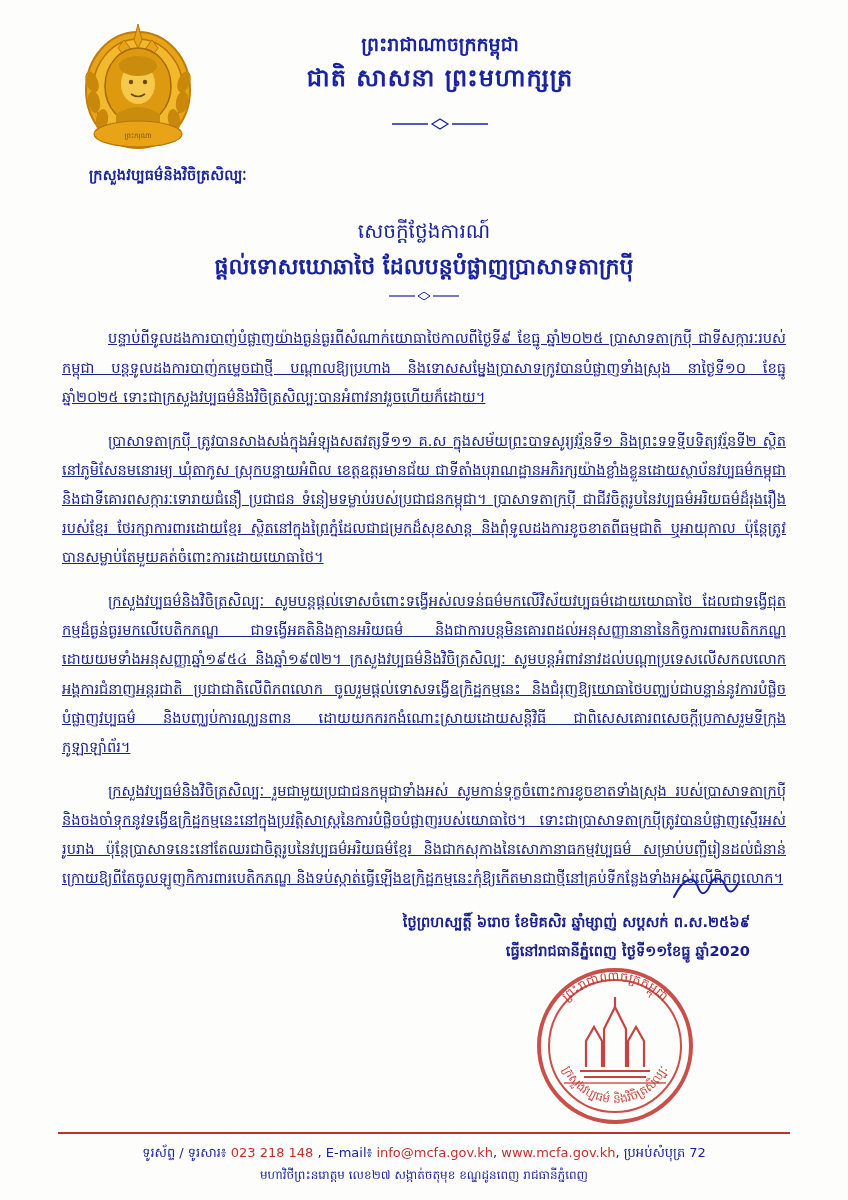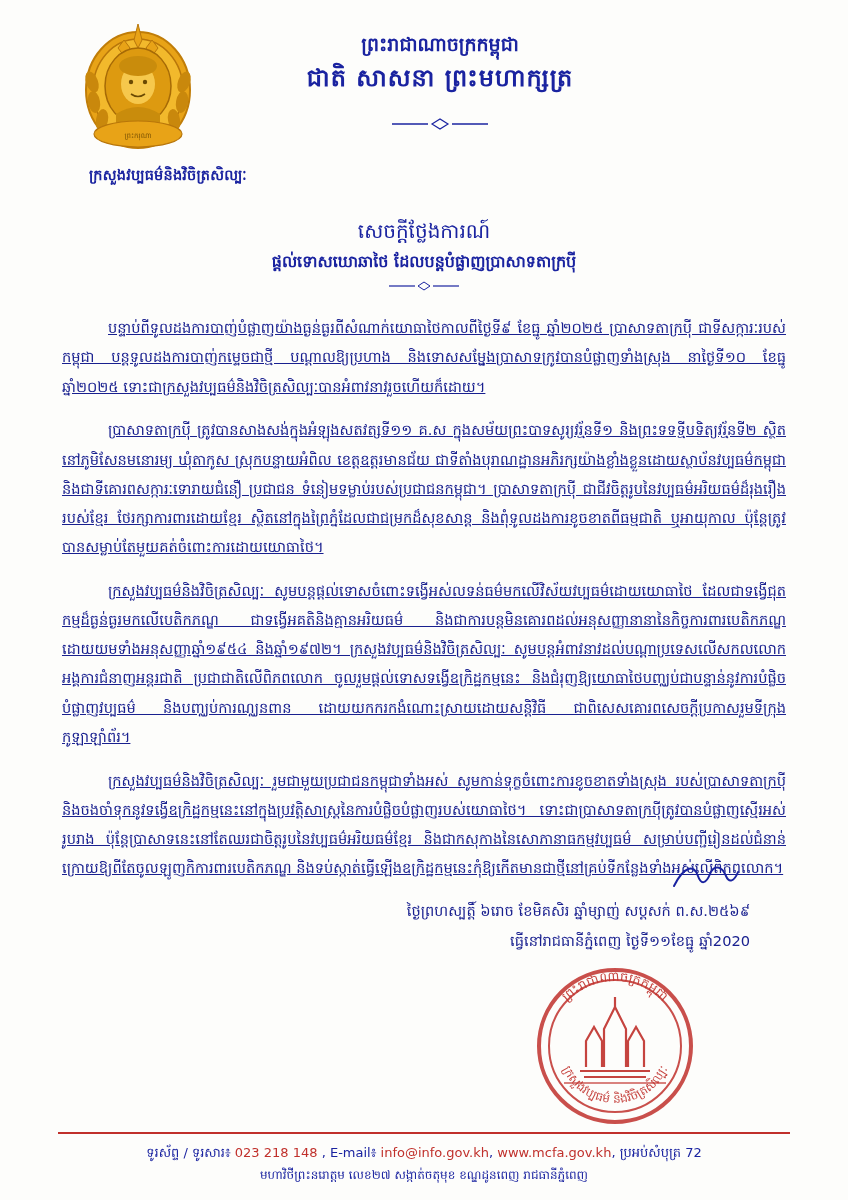--- a/index.html
+++ b/index.html
@@ -84,21 +84,21 @@
     text-align: center;
     margin-top: 14px;
     color: #1a23a0;
   }
   .doc-title .t1 {
     font-size: 20px;
     font-weight: normal;
     line-height: 1.7;
   }
   .doc-title .t2 {
-    font-size: 16px;
+    font-size: 22px;
     font-weight: bold;
     line-height: 1.7;
   }
   .sep-tiny {
     width: 70px;
     height: 10px;
     margin: 6px auto 0;
   }
   .sep-tiny svg { display: block; }
 
@@ -121,20 +121,21 @@
     display: inline-block;
     width: 46px;
   }
 
   
   .sign-block {
     margin: 6px 62px 0 62px;
     text-align: right;
     color: #19208f;
     position: relative;
+    font-weight: bold;
   }
   .sign-block .sl {
     font-size: 14.6px;
     line-height: 2.0;
     padding-right: 36px;
   }
   .sig-scribble {
     position: absolute;
     right: 46px;
     top: -36px;
@@ -286,18 +287,18 @@
       </g>
       <g stroke="#c0302b" stroke-width="1.6" opacity="0.8">
         <line x1="40" y1="128" x2="142" y2="128"></line>
       </g>
     </svg>
   </div>
 
   <div class="footer">
     <div class="footer-rule"></div>
     <div class="footer-line l1">
-      <span>ទូរស័ព្ទ / ទូរសារ៖ </span><span class="redtxt">023 218 148</span><span> , E-mail៖ </span><span class="redtxt">info@info.gov.kh</span><span>, </span><span class="redtxt">www.mcfa.gov.kh</span><span>, ប្រអប់សំបុត្រ </span><span>72</span>
+      <span>ទូរស័ព្ទ / ទូរសារ៖ </span><span class="redtxt">023 218 148</span><span> , E-mail៖ </span><span class="redtxt">info@mcfa.gov.kh</span><span>, </span><span class="redtxt">www.mcfa.gov.kh</span><span>, ប្រអប់សំបុត្រ </span><span>72</span>
     </div>
     <div class="footer-line l2">មហាវិថីព្រះនរោត្តម លេខ២៧ សង្កាត់ចតុមុខ ខណ្ឌដូនពេញ រាជធានីភ្នំពេញ</div>
   </div>
 
 </div>
 
 </body></html>

